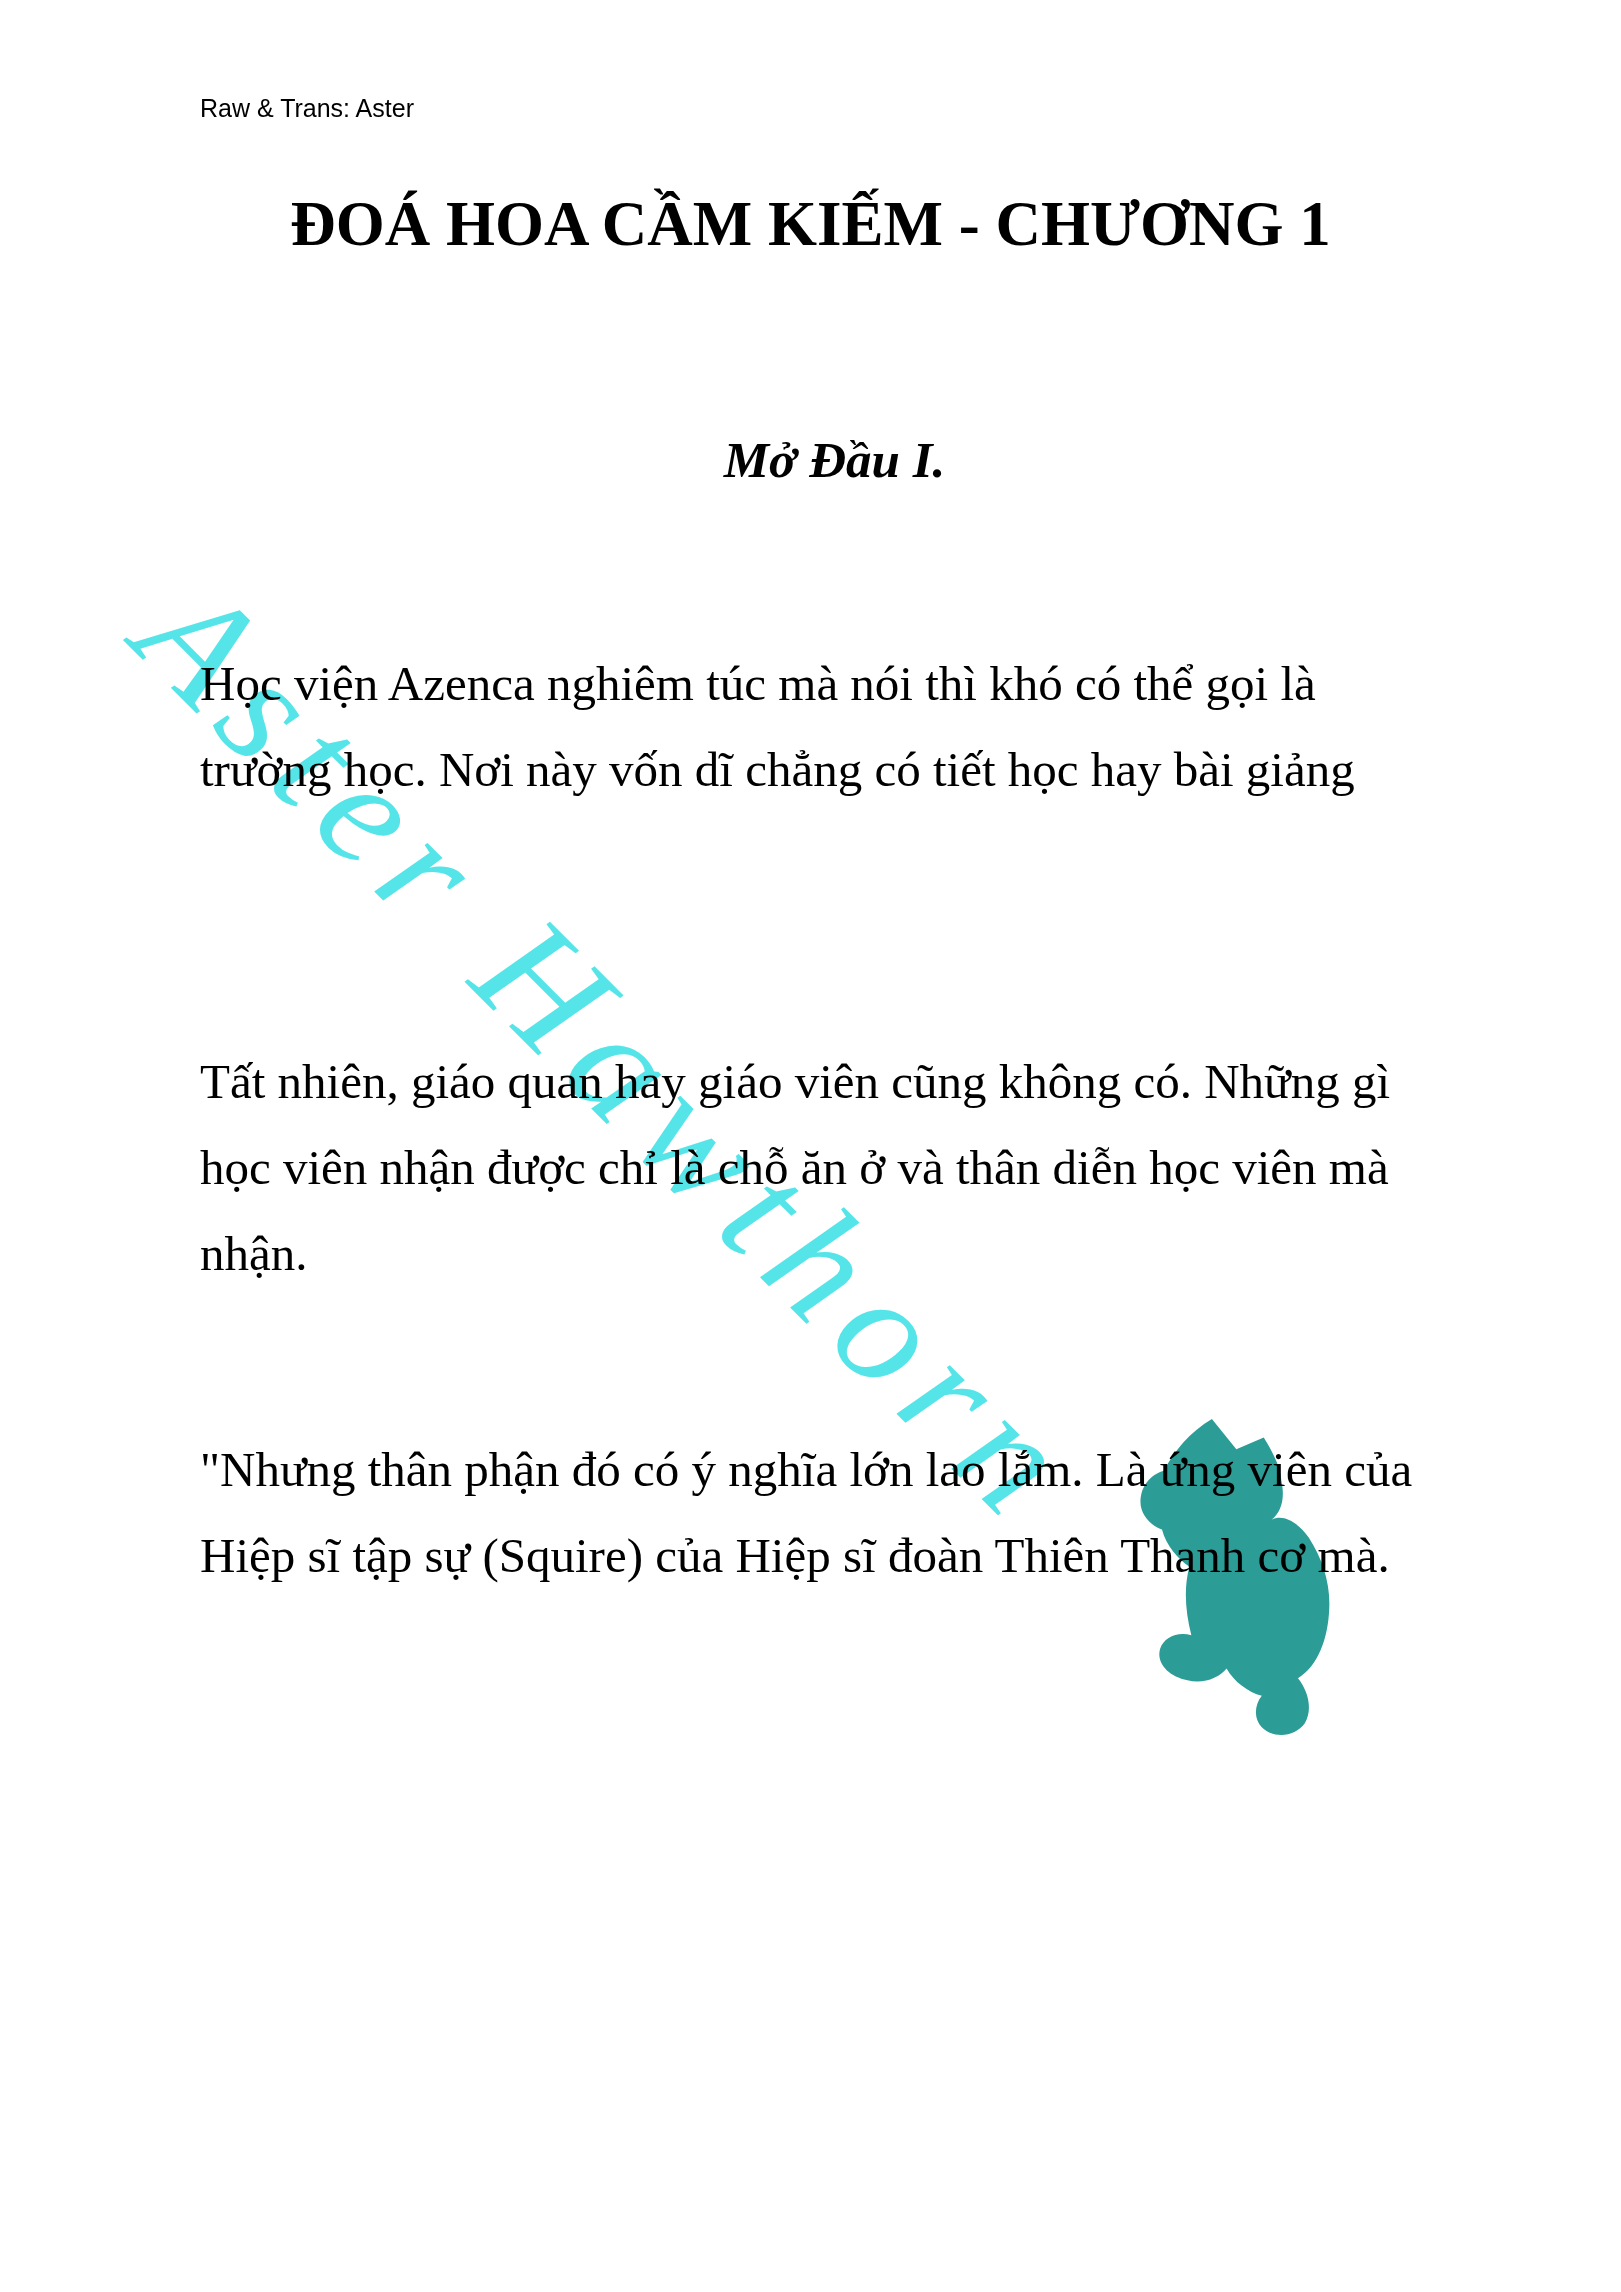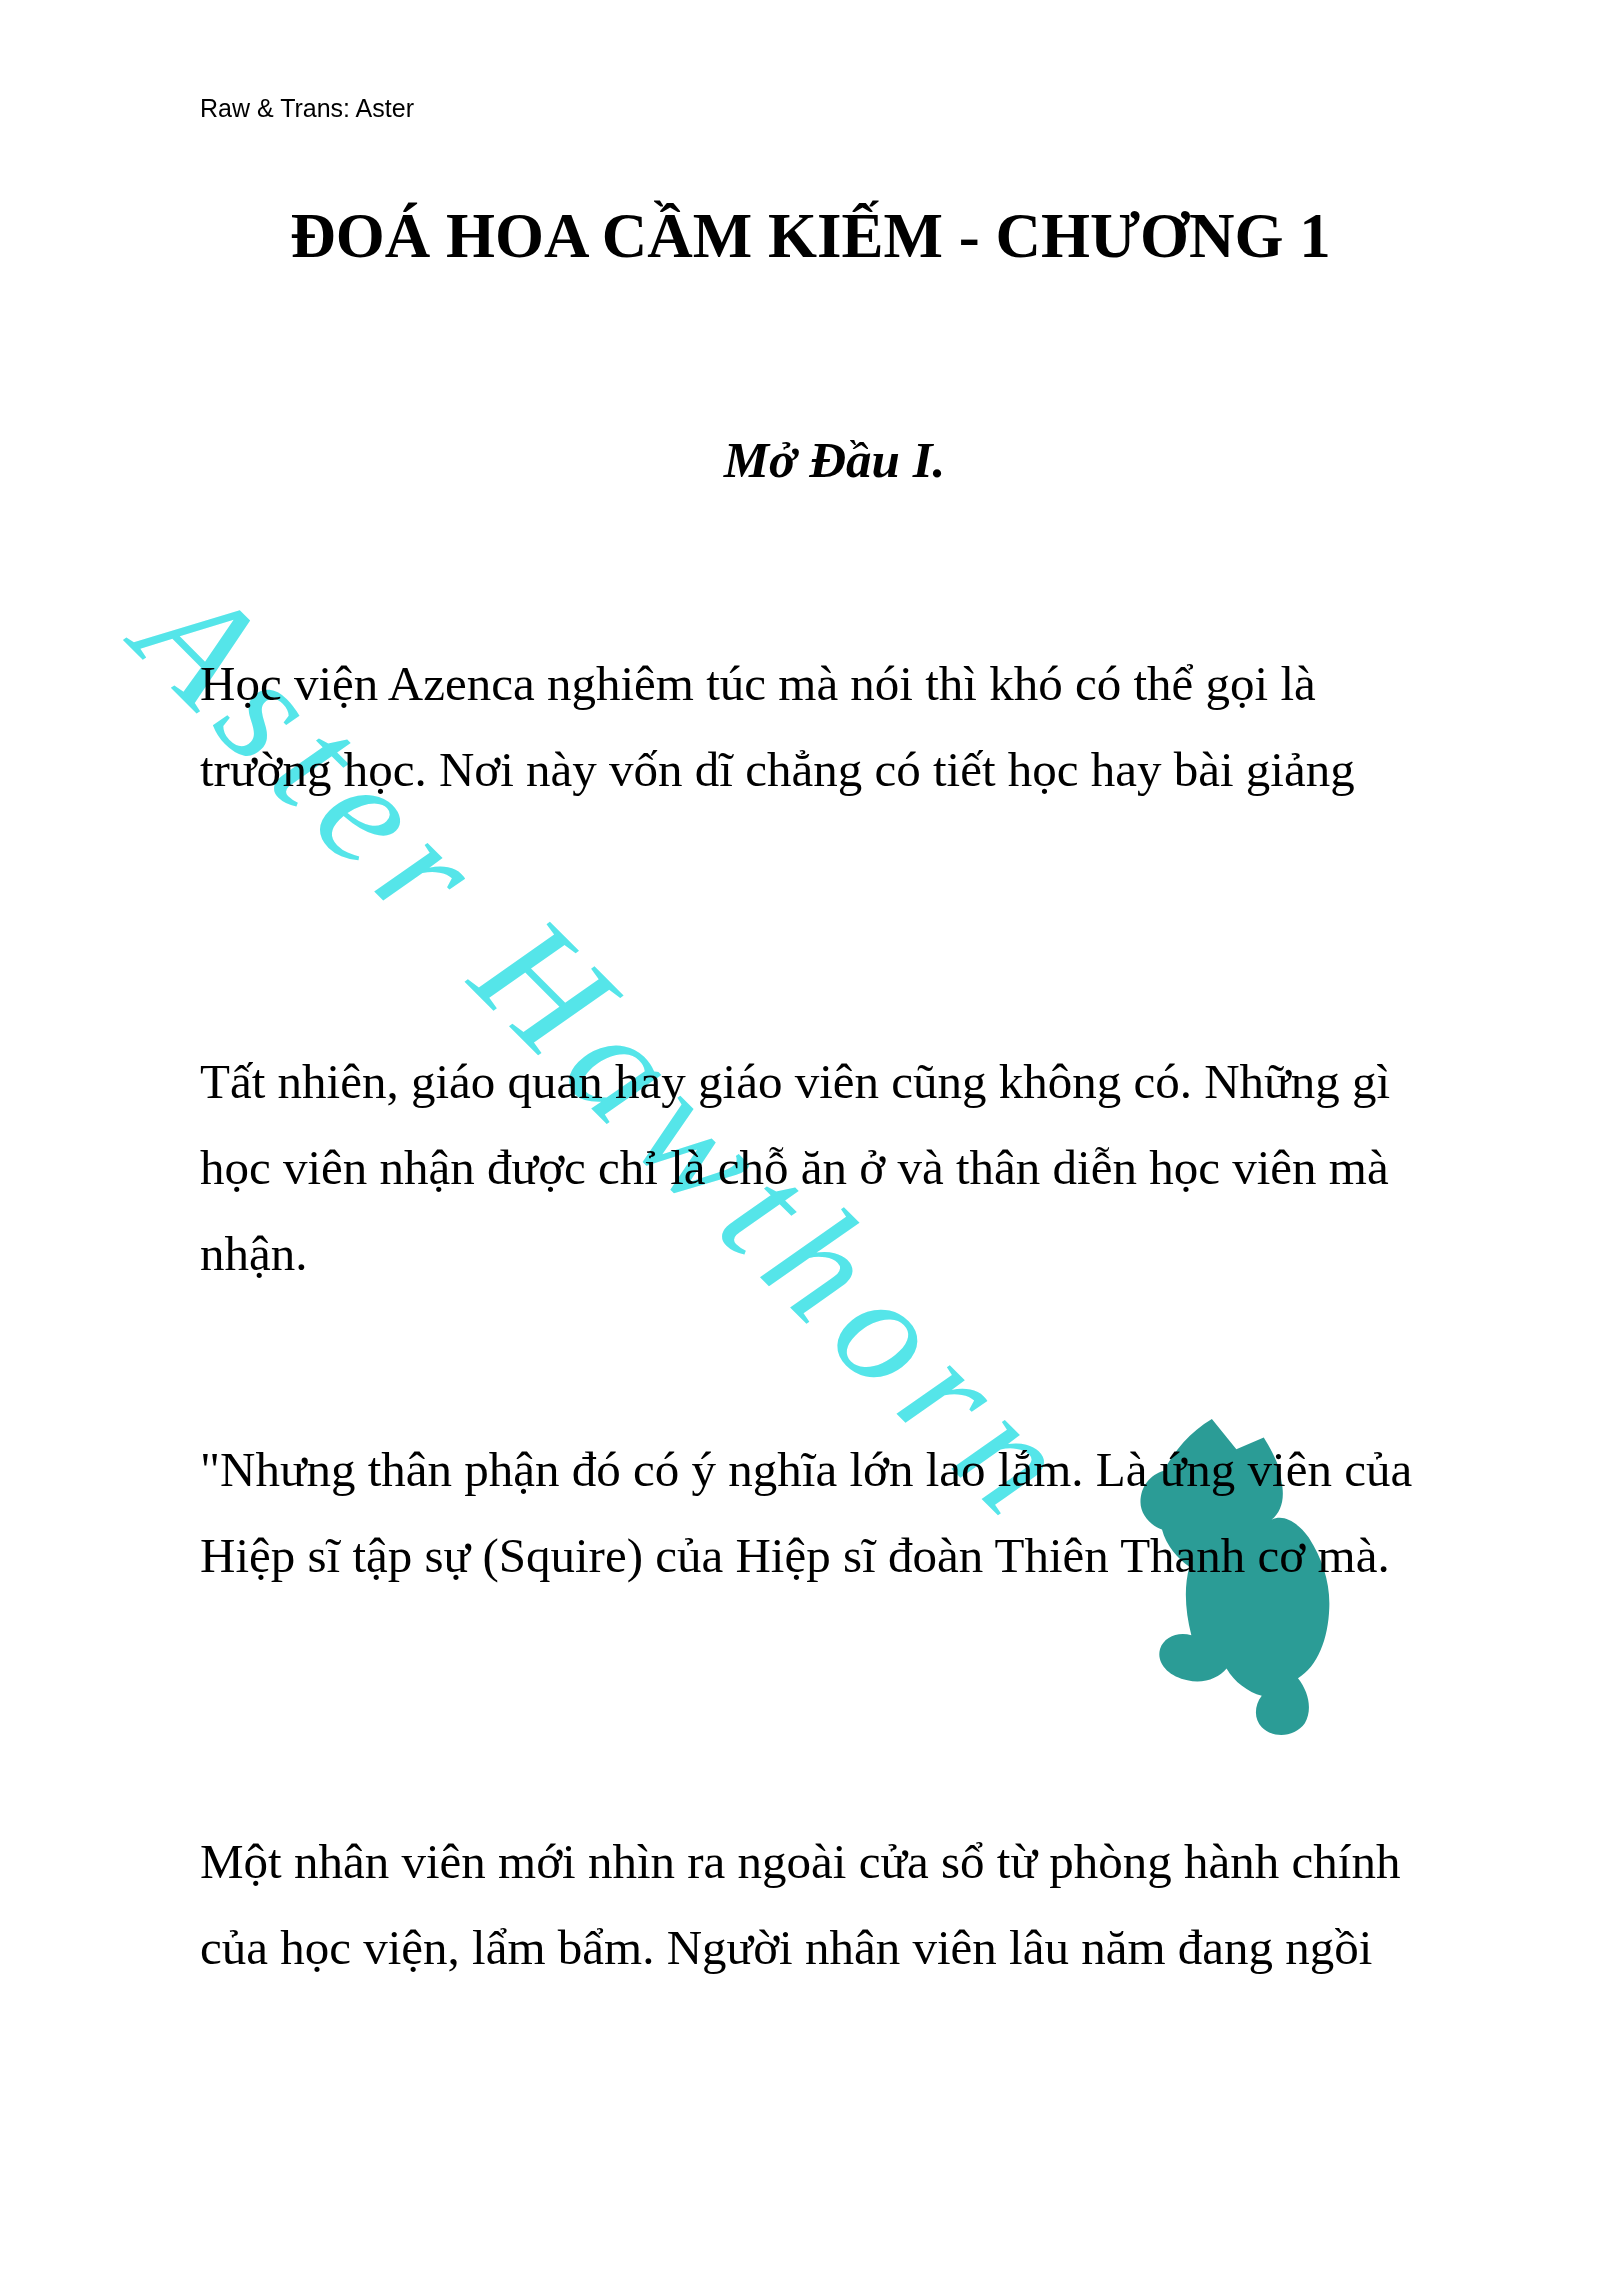--- a/index.html
+++ b/index.html
@@ -48,21 +48,21 @@
     left: 200px;
     top: 94px;
     z-index: 3;
     font-family: "Liberation Sans", sans-serif;
     font-size: 25px;
   }
   .title {
     position: absolute;
     left: 0;
     right: 0;
-    top: 200px;
+    top: 188px;
     z-index: 3;
     text-align: center;
     font-size: 63px;
     font-weight: bold;
     white-space: nowrap;
   }
   .subtitle {
     position: absolute;
     left: 0;
     right: 0;
@@ -133,19 +133,15 @@
     <div>Tất nhiên, giáo quan hay giáo viên cũng không có. Những gì</div>
     <div>học viên nhận được chỉ là chỗ ăn ở và thân diễn học viên mà</div>
     <div>nhận.</div>
   </div>
 
   <div class="para para-3">
     <div>"Nhưng thân phận đó có ý nghĩa lớn lao lắm. Là ứng viên của</div>
     <div>Hiệp sĩ tập sự (Squire) của Hiệp sĩ đoàn Thiên Thanh cơ mà.</div>
   </div>
 
-  <div class="para para-4">
-    <div>Một nhân viên mới nhìn ra ngoài cửa sổ từ phòng hành chính</div>
-    <div>của học viện, lẩm bẩm. Người nhân viên lâu năm đang ngồi</div>
-  </div>
 
 </div>
 
 
 </body></html>

